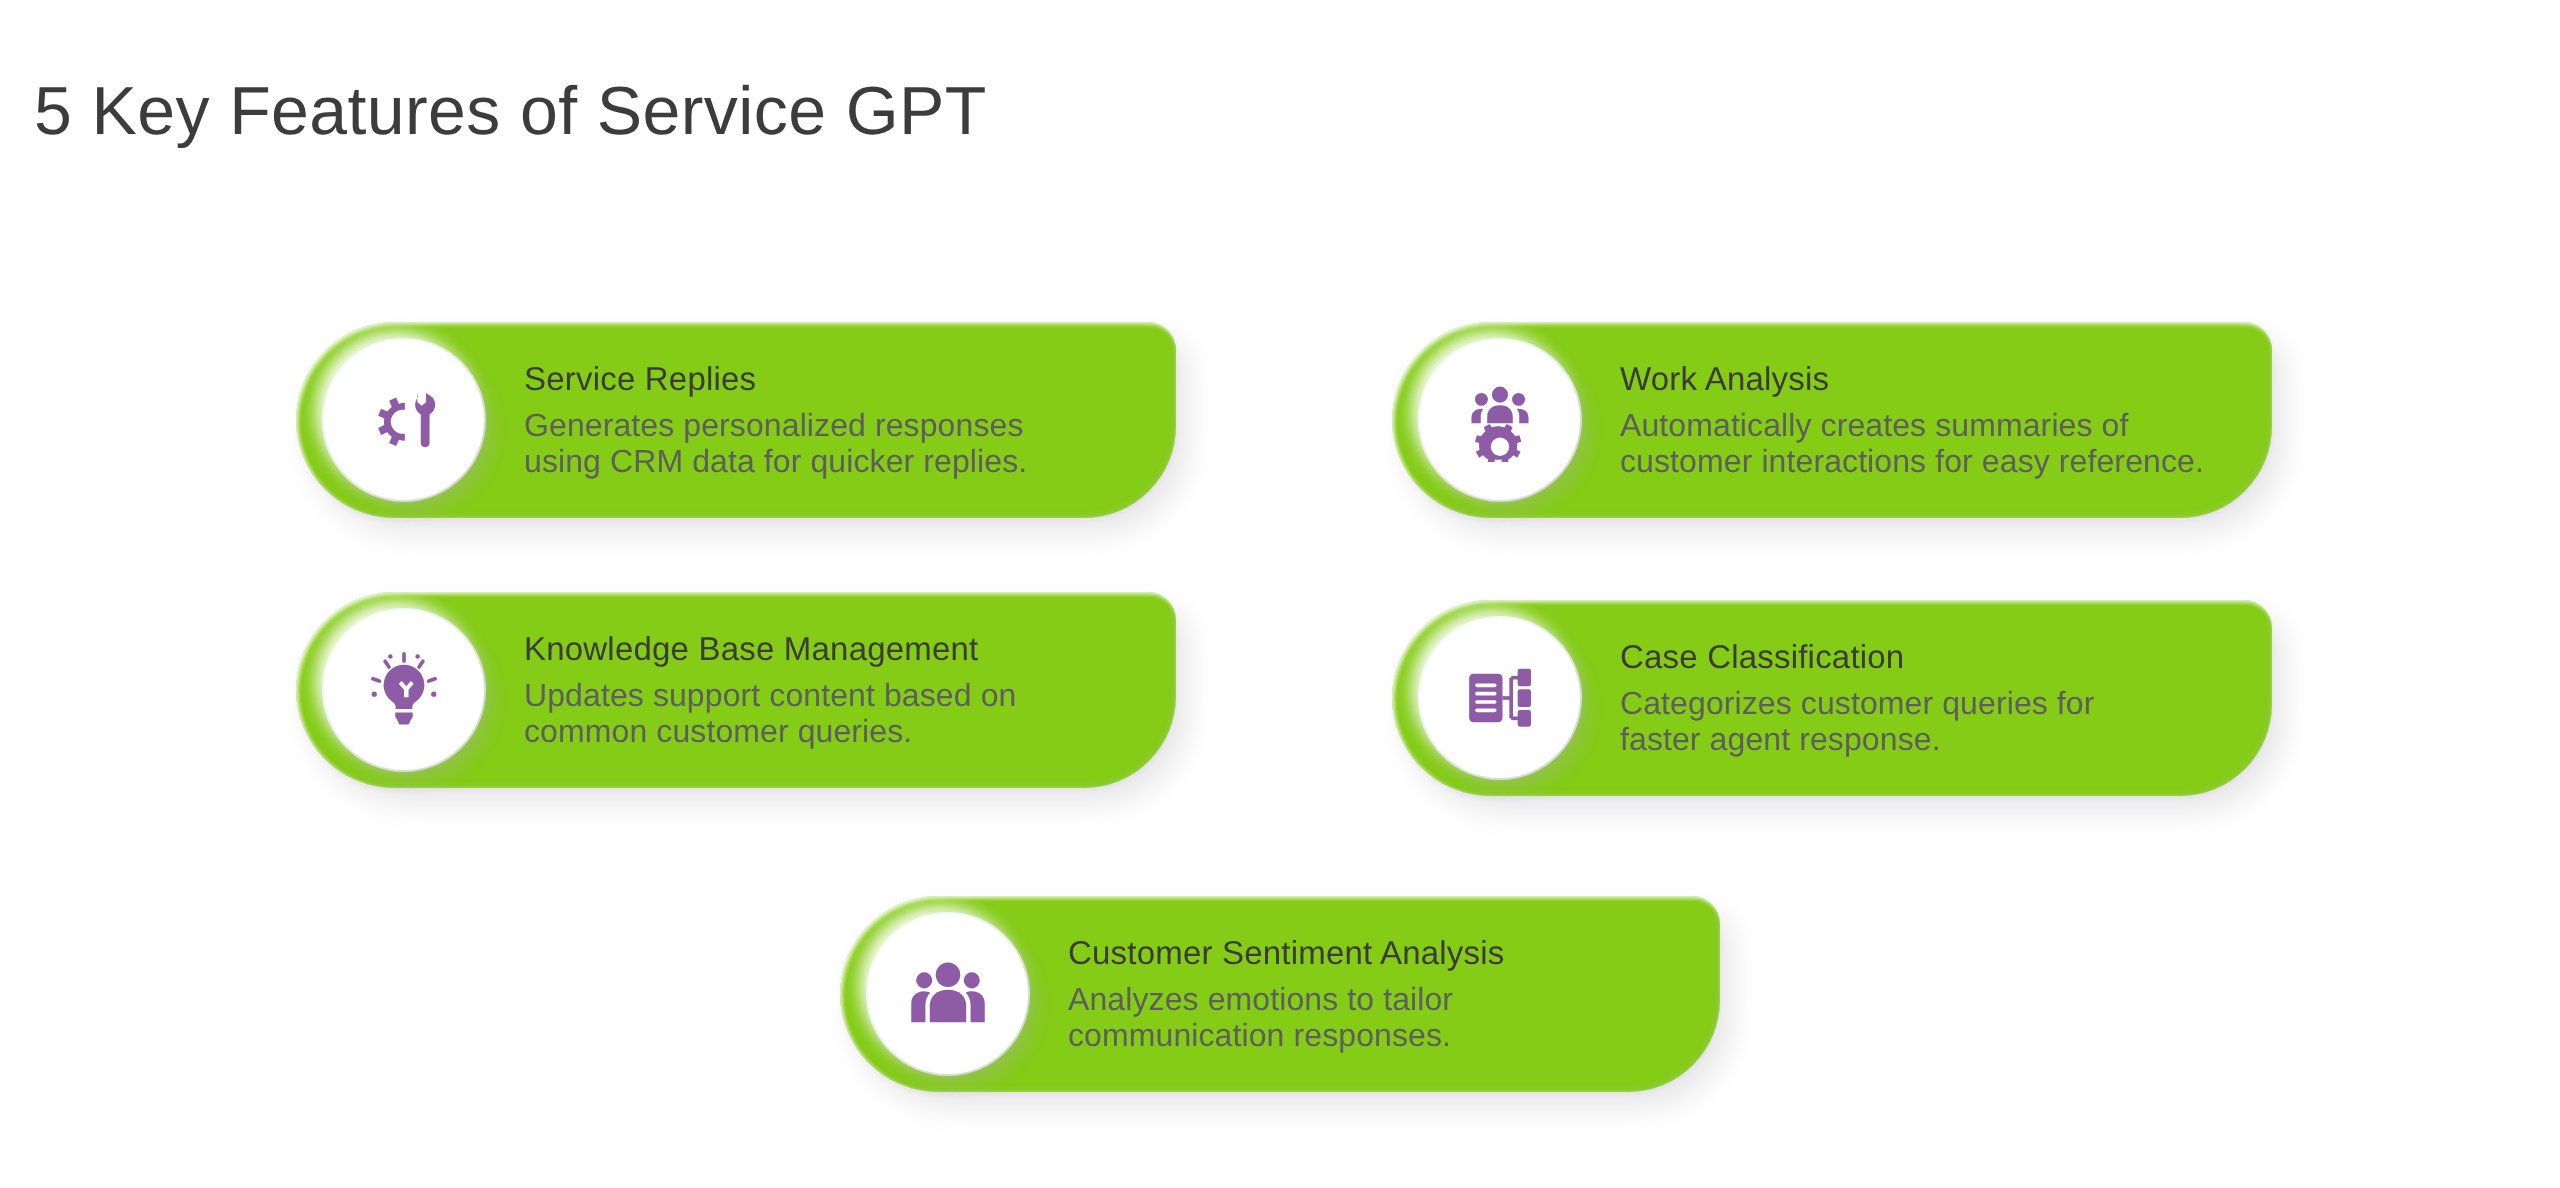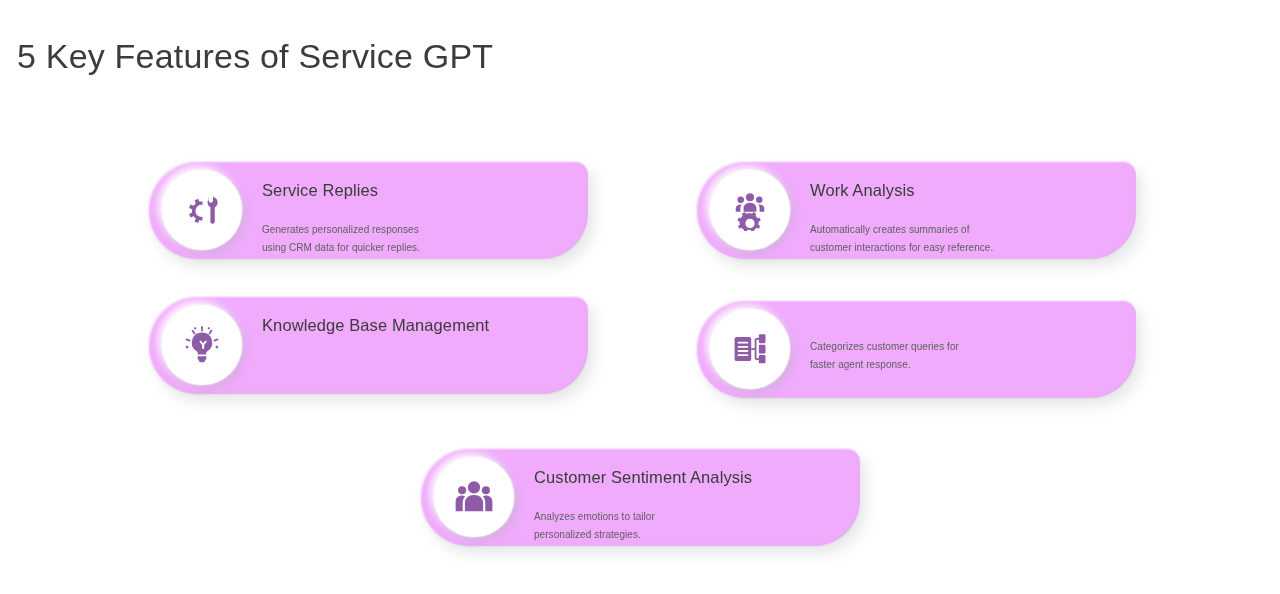--- a/index.html
+++ b/index.html
@@ -28,21 +28,21 @@
     color: #3c3c3c;
     line-height: 48px;
     white-space: nowrap;
   }
 
   
   .card {
     position: absolute;
     width: 440px;
     height: 98px;
-    background: #f0abfc;
+    background: #84cc16;
     border-radius: 49px 14px 46px 49px;
     box-shadow:
        6px 8px 14px rgba(180,180,185,0.30),
       -4px -4px 10px rgba(255,255,255,0.95),
        0 1px 2px rgba(170,170,175,0.18);
   }
   .card::after {
     content: "";
     position: absolute;
     inset: 0;
@@ -86,22 +86,22 @@
   }
   .card-title {
     font-size: 16.5px;
     font-weight: 400;
     color: #3b3b3b;
     line-height: 22px;
     letter-spacing: 0.1px;
     white-space: nowrap;
   }
   .card-desc {
-    margin-top: 20px;
-    font-size: 10px;
+    margin-top: 4px;
+    font-size: 16px;
     font-weight: 400;
     color: #5e5e5e;
     line-height: 18px;
     letter-spacing: 0.05px;
     white-space: pre-line;
   }
 </style>
 </head>
 <body>
 
@@ -169,20 +169,22 @@
         <path d="M24 9.6a11.6 11.6 0 0 0-6.4 21.3c1.0 0.7 1.6 1.7 1.6 2.8v1.1h9.6v-1.1c0-1.1 0.6-2.1 1.6-2.8A11.6 11.6 0 0 0 24 9.6z"></path>
 
         <path d="M24 28.2v-4.4l-3.0-3.4 1.7-1.5 2.6 3.0 2.6-3.0 1.7 1.5-3.0 3.4v4.4z" fill="#ffffff"></path>
 
         <path d="M19.0 36.9h10v2.2l-2.4 4.6h-5.2l-2.4-4.6z"></path>
       </svg>
     </span>
   </div>
   <div class="card-text">
     <div class="card-title">Knowledge Base Management</div>
+    <div class="card-desc">Updates support content based on
+common customer queries.</div>
   </div>
 </div>
 
 <div class="card card-4">
   <div class="icon-bubble">
     <span>
       <svg width="40" height="40" viewBox="0 0 48 48" fill="#8e5ba6">
 
         <rect x="5.5" y="9.5" width="20" height="29" rx="2.6"></rect>
         <g stroke="#ffffff" stroke-width="2.2" stroke-linecap="round">
@@ -199,20 +201,21 @@
           <path d="M30.7 36.2h4.6"></path>
         </g>
 
         <rect x="34.6" y="6.4" width="8.0" height="10.6" rx="1.4"></rect>
         <rect x="34.6" y="18.8" width="8.0" height="10.6" rx="1.4"></rect>
         <rect x="34.6" y="31.2" width="8.0" height="10.0" rx="1.4"></rect>
       </svg>
     </span>
   </div>
   <div class="card-text">
+    <div class="card-title">Case Classification</div>
     <div class="card-desc">Categorizes customer queries for
 faster agent response.</div>
   </div>
 </div>
 
 <div class="card card-5">
   <div class="icon-bubble">
     <span>
       <svg width="42" height="42" viewBox="0 0 48 48" fill="#8e5ba6">
         <circle cx="24" cy="13.0" r="7.0"></circle>
@@ -220,15 +223,15 @@
         <circle cx="37.6" cy="16.2" r="4.6"></circle>
         <path d="M24 21.6c-6.4 0-10.4 3.8-10.4 9.0v9.6h20.8v-9.6c0-5.2-4.0-9.0-10.4-9.0z"></path>
         <path d="M10.4 22.4c-4.6 0-7.4 2.9-7.4 6.9v10.9h8.1v-9.6c0-2.9 1.0-5.5 2.8-7.4a11 11 0 0 0-3.5-0.8z"></path>
         <path d="M37.6 22.4c-1.2 0-2.4 0.3-3.5 0.8 1.8 1.9 2.8 4.5 2.8 7.4v9.6h8.1V29.3c0-4.0-2.8-6.9-7.4-6.9z"></path>
       </svg>
     </span>
   </div>
   <div class="card-text">
     <div class="card-title">Customer Sentiment Analysis</div>
     <div class="card-desc">Analyzes emotions to tailor
-personalized strategies.</div>
+communication responses.</div>
   </div>
 </div>
 
 </body></html>

